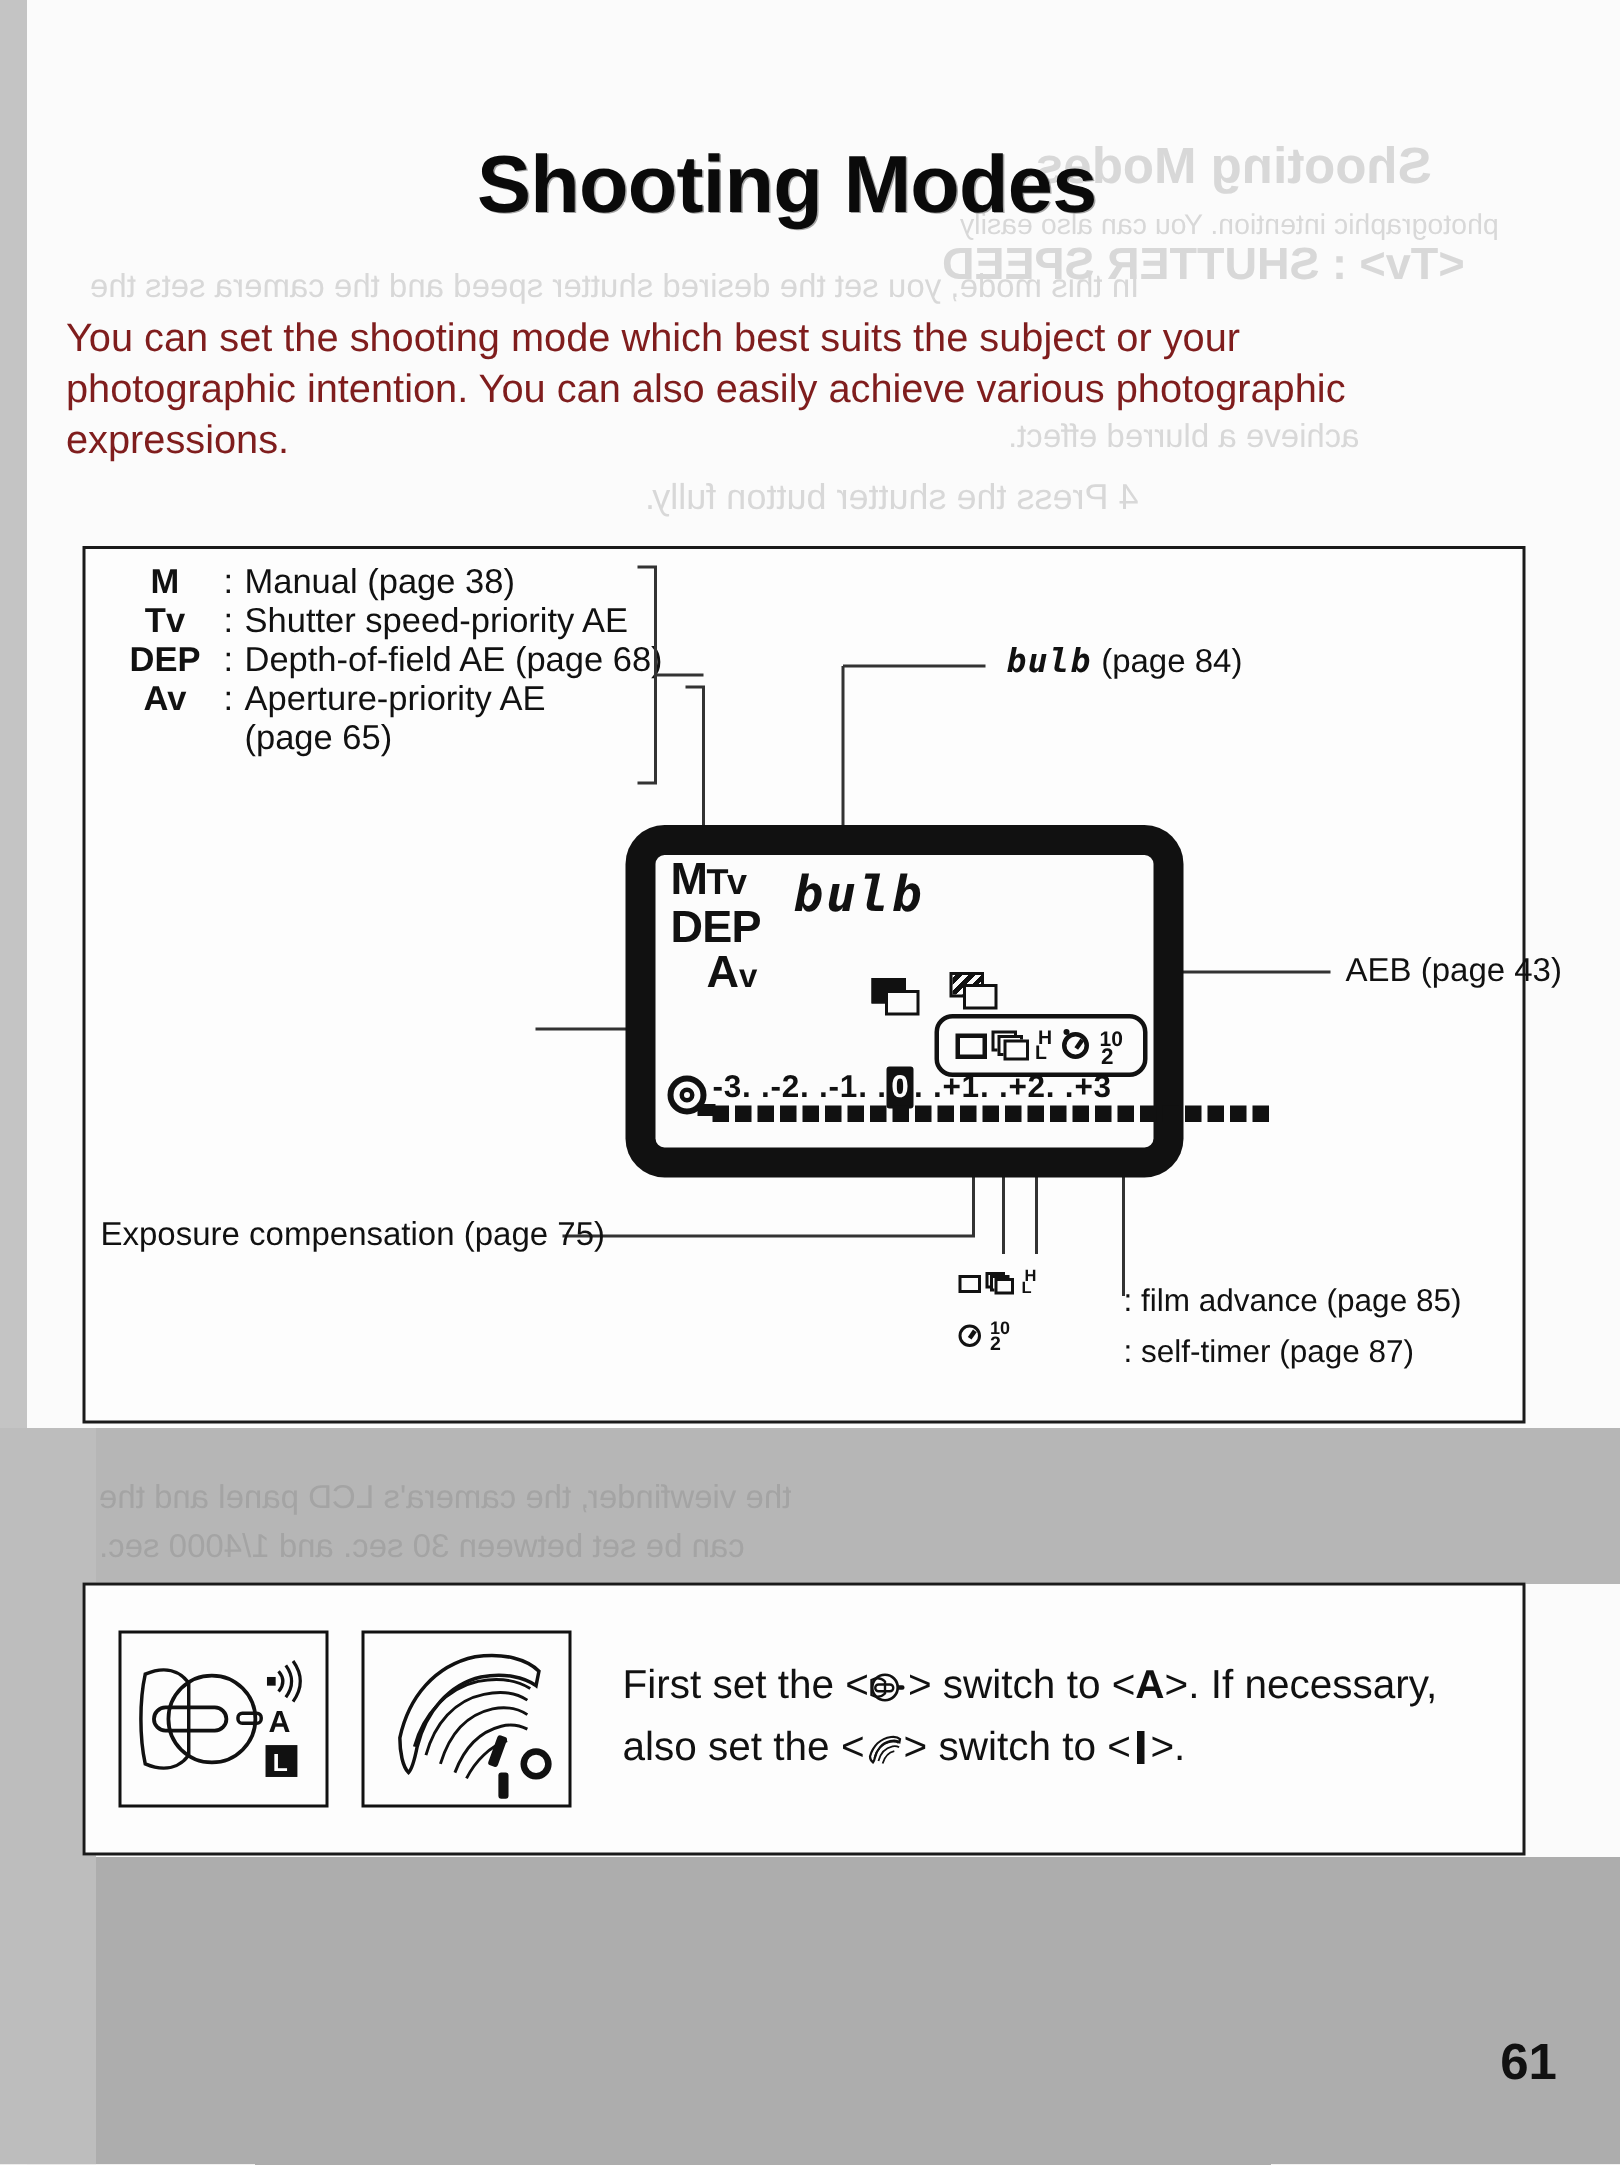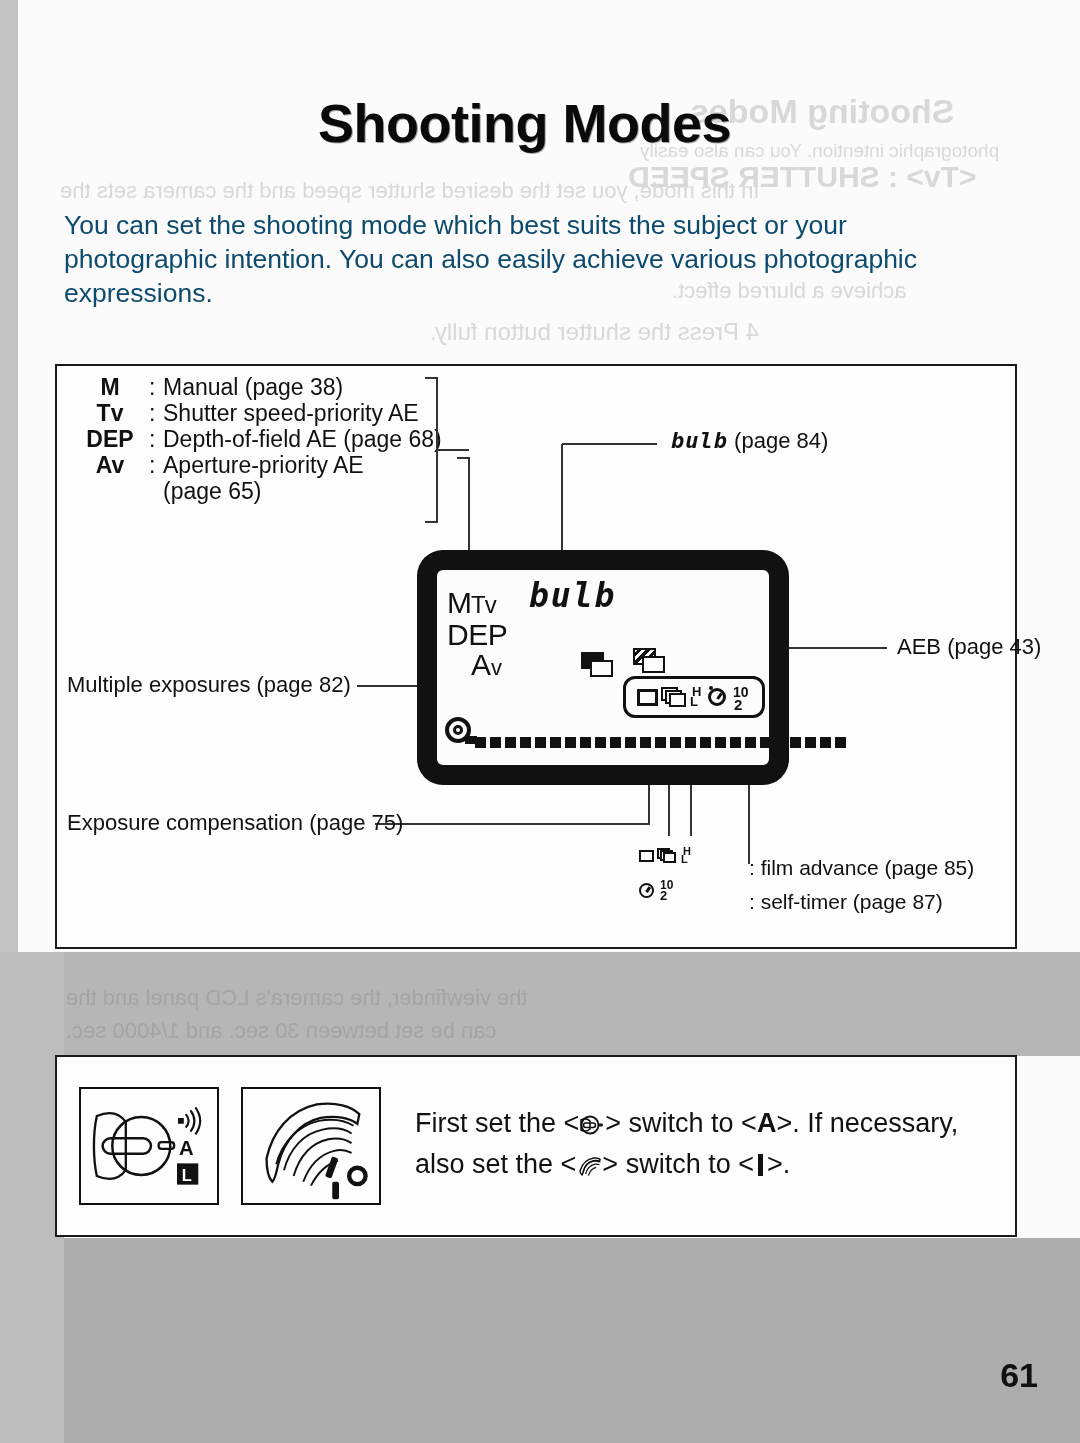--- a/index.html
+++ b/index.html
@@ -53,26 +53,26 @@
     font-size: 54px;
     font-weight: bold;
     letter-spacing: -0.5px;
     color: #0a0a0a;
     text-shadow: 1px 1px 0 rgba(0,0,0,0.35);
   }
 
   
   #intro {
     position: absolute;
-    left: 64px;
+    left: 44px;
     top: 208px;
     width: 975px;
     font-size: 26.5px;
     line-height: 34px;
-    color: #0c4a6e;
+    color: #7f1d1d;
     text-align: justify;
   }
   #intro .lastline { text-align: left; }
 
   
   #diagram-panel {
     position: absolute;
     left: 55px;
     top: 364px;
     width: 962px;
@@ -134,24 +134,23 @@
     right: 20px;
     bottom: 20px;
     background: #fcfcfc;
     border-radius: 6px;
   }
 
   .lcd-modes {
     position: absolute;
     left: 10px;
     top: 2px;
-    font-weight: normal;
+    font-weight: bold;
     color: #111;
     line-height: 30px;
-    margin-top: 16px;
   }
   .lcd-m-row1 { font-size: 30px; letter-spacing: -1px; }
   .lcd-m-row1 .tv-small { font-size: 24px; }
   .lcd-m-row2 { font-size: 30px; letter-spacing: -0.5px; }
   .lcd-m-row3 { font-size: 30px; margin-left: 24px; }
   .lcd-m-row3 .av-small { font-size: 22px; }
 
   .lcd-bulb {
     position: absolute;
     left: 92px;
@@ -610,20 +609,23 @@
           </span>
           <span class="ic-nums">
             <span class="ten">10</span>
             <span class="two">2</span>
           </span>
         </div>
 
         <div id="exp-scale">
           <span class="me-circle"></span>
           <span class="me-tail"></span>
+          <div class="scale-nums">
+            <span>-3</span>.&nbsp;.<span>-2</span>.&nbsp;.<span>-1</span>.&nbsp;.<span class="zmark">0</span>.&nbsp;.<span>+1</span>.&nbsp;.<span>+2</span>.&nbsp;.<span>+3</span>
+          </div>
           <div class="scale-ticks" id="ticks">
               <span></span>
               <span></span>
               <span></span>
               <span></span>
               <span></span>
               <span></span>
               <span></span>
               <span></span>
               <span></span>
@@ -649,21 +651,20 @@
       </div>
     </div>
 
     <div class="callout" style="left:614px;top:62px;">
       <span class="lcd-bulb-inline">bulb</span>
       <span>(page 84)</span>
     </div>
 
     <div class="callout" style="left:840px;top:268px;">AEB (page 43)</div>
 
-    <div class="callout" style="left:10px;top:306px;">Multiple exposures (page 82)</div>
 
     <div class="callout" style="left:10px;top:444px;">Exposure compensation (page 75)</div>
 
     <div id="legend">
       <div class="legend-row">
         <span class="legend-ico">
           <span class="mini-single"></span>
           <span class="mini-cont">
               <i></i>
               <i></i>

